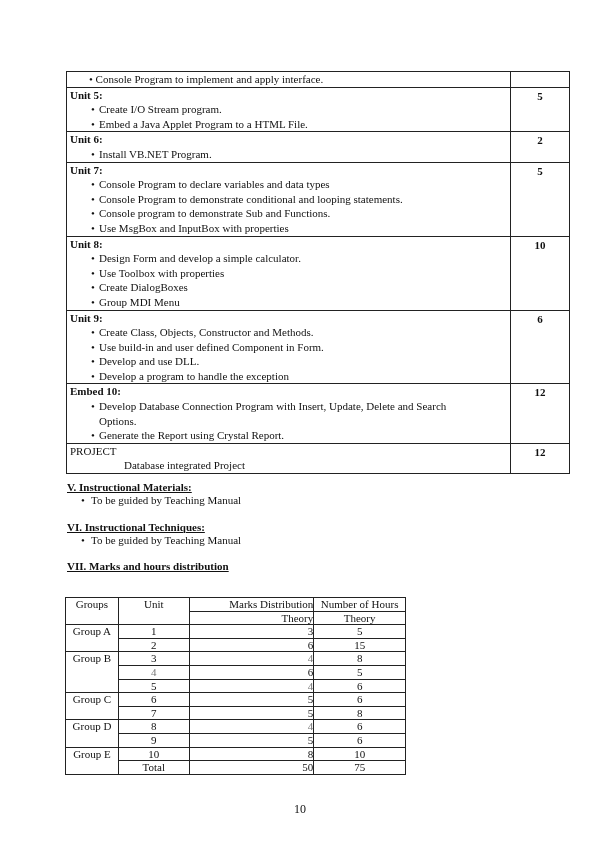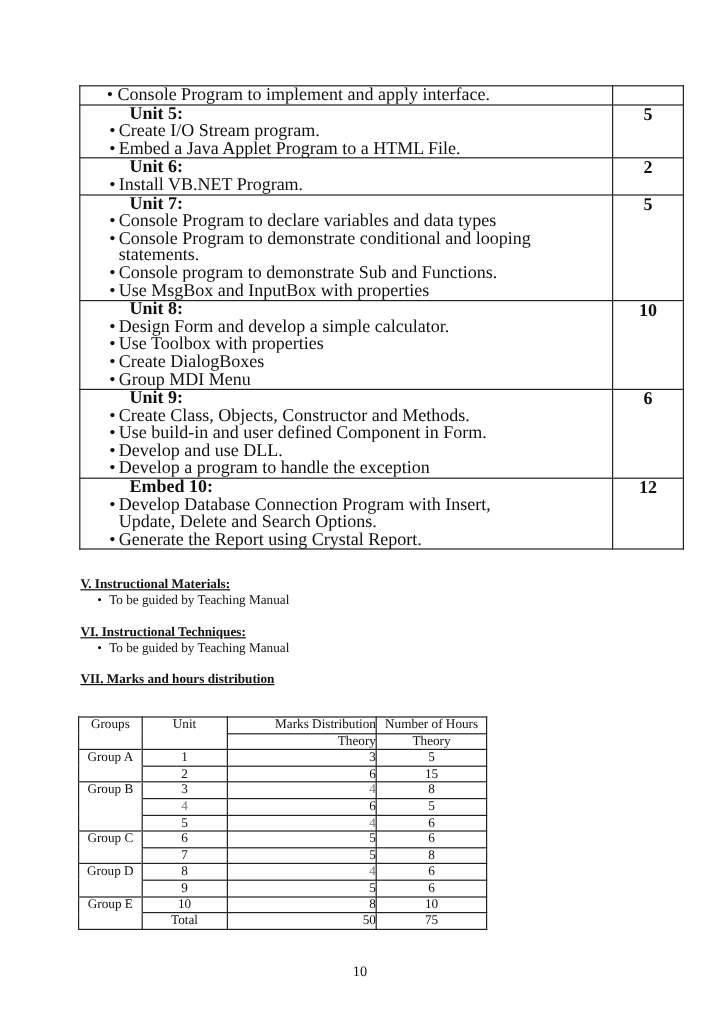--- a/index.html
+++ b/index.html
@@ -4,25 +4,25 @@
 <style>
   html, body { margin: 0; padding: 0; background: #ffffff; }
   body {
     width: 601px; height: 850px; position: relative; overflow: hidden;
     font-family: "Liberation Serif", "DejaVu Serif", serif;
     color: #111111;
   }
   
   #units-table {
     position: absolute; left: 66px; top: 71px; width: 504px;
-    border-collapse: collapse; font-size: 15px; line-height: 14.6px;
+    border-collapse: collapse; font-size: 11px; line-height: 14.6px;
   }
   #units-table td { border: 1.2px solid #222; vertical-align: top; padding: 0 3px; }
   #units-table td.hours { width: 52px; text-align: center; font-weight: bold; padding-top: 1px; }
-  .unit-head { font-weight: bold; margin-left: 38px; }
+  .unit-head { font-weight: bold; }
   .bullets { margin: 0; padding: 0; list-style: none; }
   .bullets li { position: relative; padding-left: 39px; }
   .bullets li::before {
     content: "\2022"; position: absolute; left: 18px; top: 0;
   }
   .bullets.tight li { padding-left: 29px; }
   .bullets.tight li::before { left: 21px; }
   .cont-li { padding-left: 39px; }
   .project-line { padding-left: 54px; }
 
@@ -124,20 +124,27 @@
     <td>
       <div class="unit-head">Embed 10:</div>
       <ul class="bullets tight" style="padding-right:60px;">
         <li>Develop Database Connection Program with Insert, Update, Delete and Search Options.</li>
         <li>Generate the Report using Crystal Report.</li>
       </ul>
     </td>
     <td class="hours">12</td>
   </tr>
 
+  <tr>
+    <td>
+      <div>PROJECT</div>
+      <div class="project-line">Database integrated Project</div>
+    </td>
+    <td class="hours">12</td>
+  </tr>
 </tbody>
   </table>
 
 <div class="section" style="top:481px;">
   <h3>V. Instructional Materials:</h3>
   <div class="sec-bullet">To be guided by Teaching Manual</div>
 </div>
 
 <div class="section" style="top:521px;">
   <h3>VI. Instructional Techniques:</h3>

